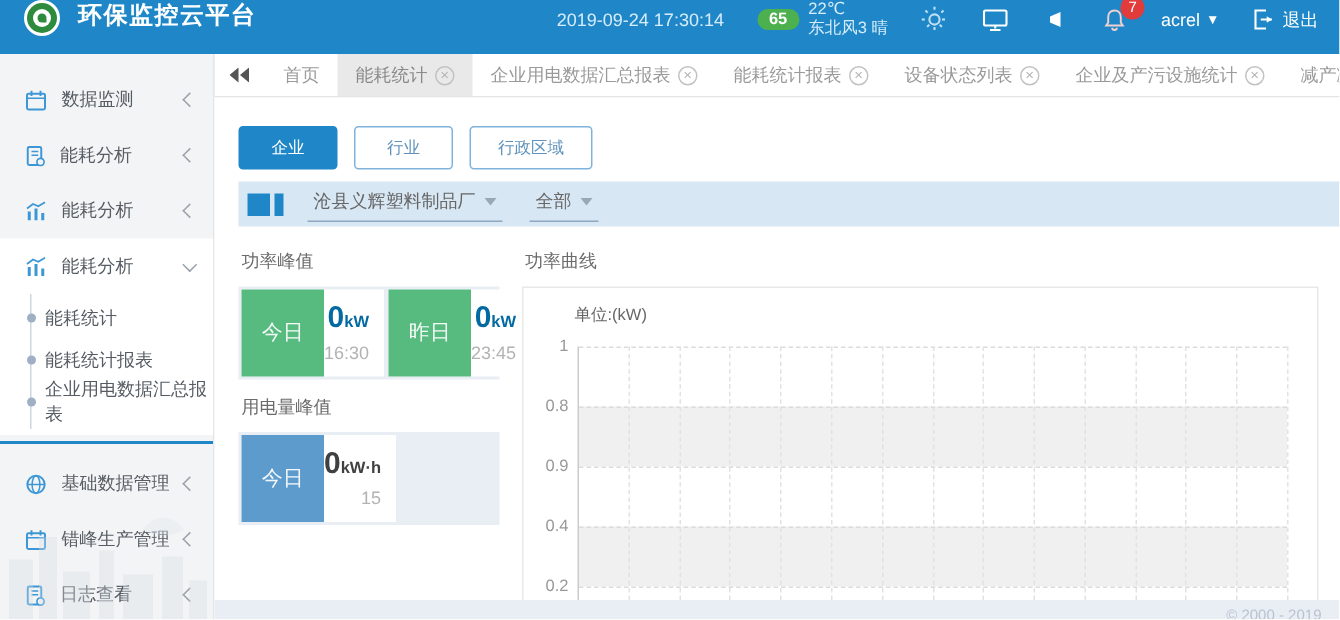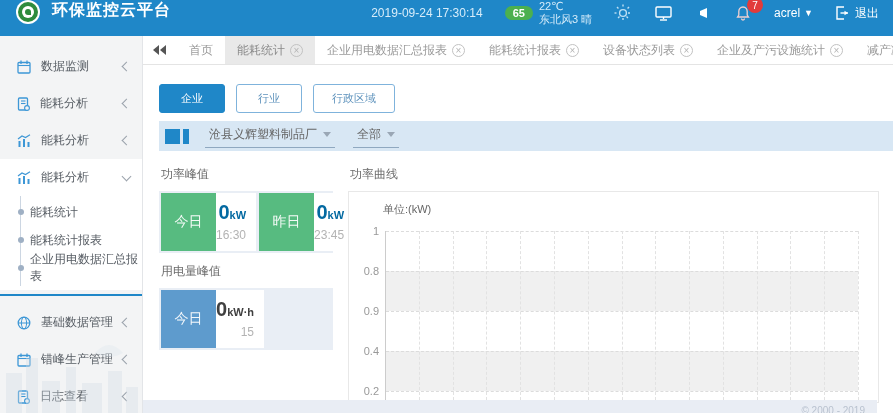--- a/index.html
+++ b/index.html
@@ -108,21 +108,21 @@
   .unit-label { font-size:11px; color:#666; margin:10px 0 0 34px; }
   .plot-wrap { display:flex; margin-top:14px; }
   .y-axis { width:36px; position:relative; flex:0 0 auto; }
   .ytick { position:absolute; right:6px; font-size:11px; color:#999; }
   .grid { position:relative; width:473px; border-left:1px solid #ccc; }
   .grid-row { height:40px; border-top:1px dashed #dcdcdc; }
   .grid-row.shade { background:#f0f0f0; }
   .grid-row.partial { height:9px; }
   .vline { position:absolute; top:0; bottom:0; width:0; border-left:1px dashed #e2e2e2; }
 
-  .footer-strip { height:13px; background:#e9edf4; position:absolute; left:0; right:16px;
+  .footer-strip { height:13px; background:#e9edf4; position:absolute; left:0; right:0;
     bottom:0; overflow:hidden; }
   .footer-text { position:absolute; right:12px; top:5px; font-size:10px; color:#b9c2cf; }
 
   svg { display:block; }
 </style>
 </head>
 <body>
 
 <div class="header">
   <div class="logo">

